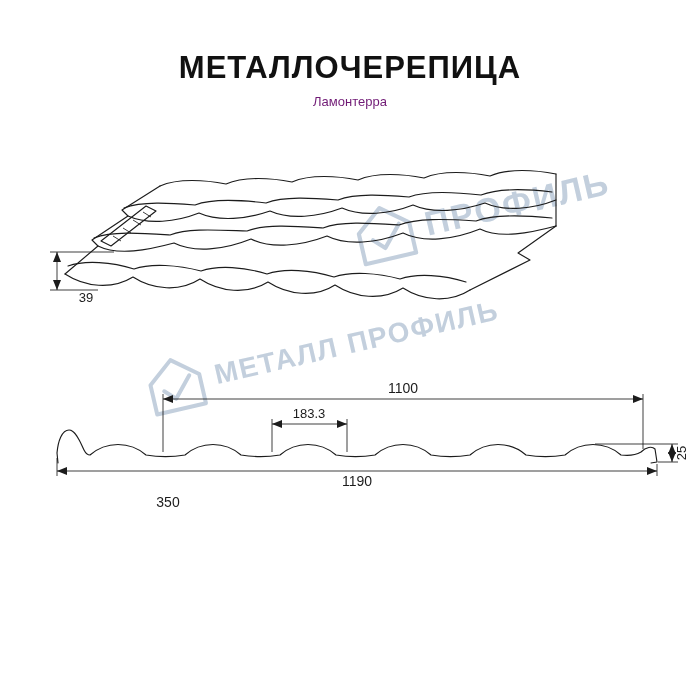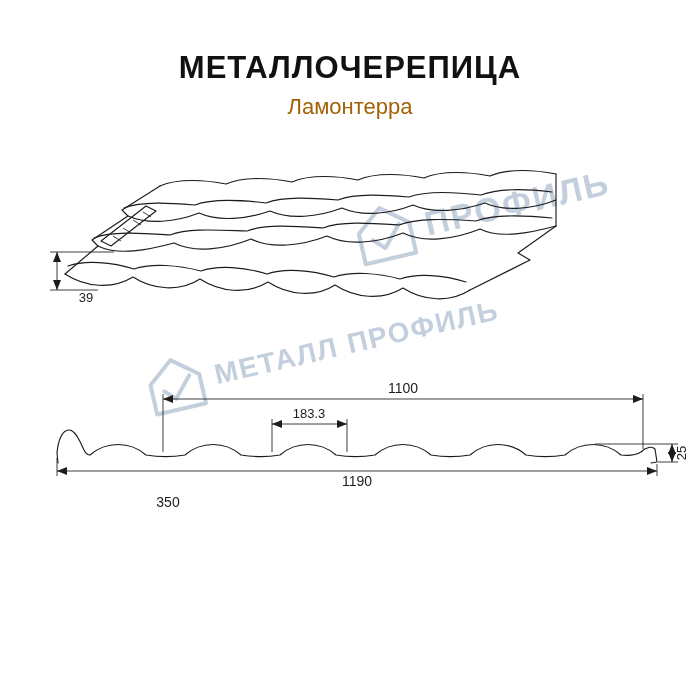--- a/index.html
+++ b/index.html
@@ -1,20 +1,20 @@
 <!DOCTYPE html>
 <html><head>
 <meta charset="utf-8">
 <style>
   html,body{margin:0;padding:0;background:#ffffff;}
   .page{position:relative;width:700px;height:508px;background:#ffffff;overflow:hidden;
         font-family:"Liberation Sans",sans-serif;color:#1c1c1c;}
   .hdr{position:absolute;left:0;top:50px;width:700px;text-align:center;}
   .hdr h1{margin:0;font-size:31px;font-weight:700;letter-spacing:1px;color:#111;}
-  .hdr .sub{margin-top:8px;font-size:22px;color:#a16207;}
+  .hdr .sub{margin-top:8px;font-size:13px;color:#701a75;}
   .watermark{position:absolute;display:flex;align-items:center;gap:10px;
              color:#afc0d2;opacity:.75;transform:rotate(-13deg);transform-origin:left top;
              font-weight:700;white-space:nowrap;pointer-events:none;}
   .wm1{left:348px;top:210px;font-size:34px;letter-spacing:2px;}
   .wm2{left:140px;top:362px;font-size:28px;letter-spacing:1.5px;}
   .wm-icon{flex:0 0 auto;}
   svg.drawing{position:absolute;left:0;top:0;}
   .t-line{stroke:#1c1c1c;stroke-width:1.15;fill:none;stroke-linejoin:round;stroke-linecap:round;}
   .d-line{stroke:#1c1c1c;stroke-width:.85;fill:none;}
   text.dim{font-family:"Liberation Sans",sans-serif;font-size:13px;fill:#1c1c1c;}

